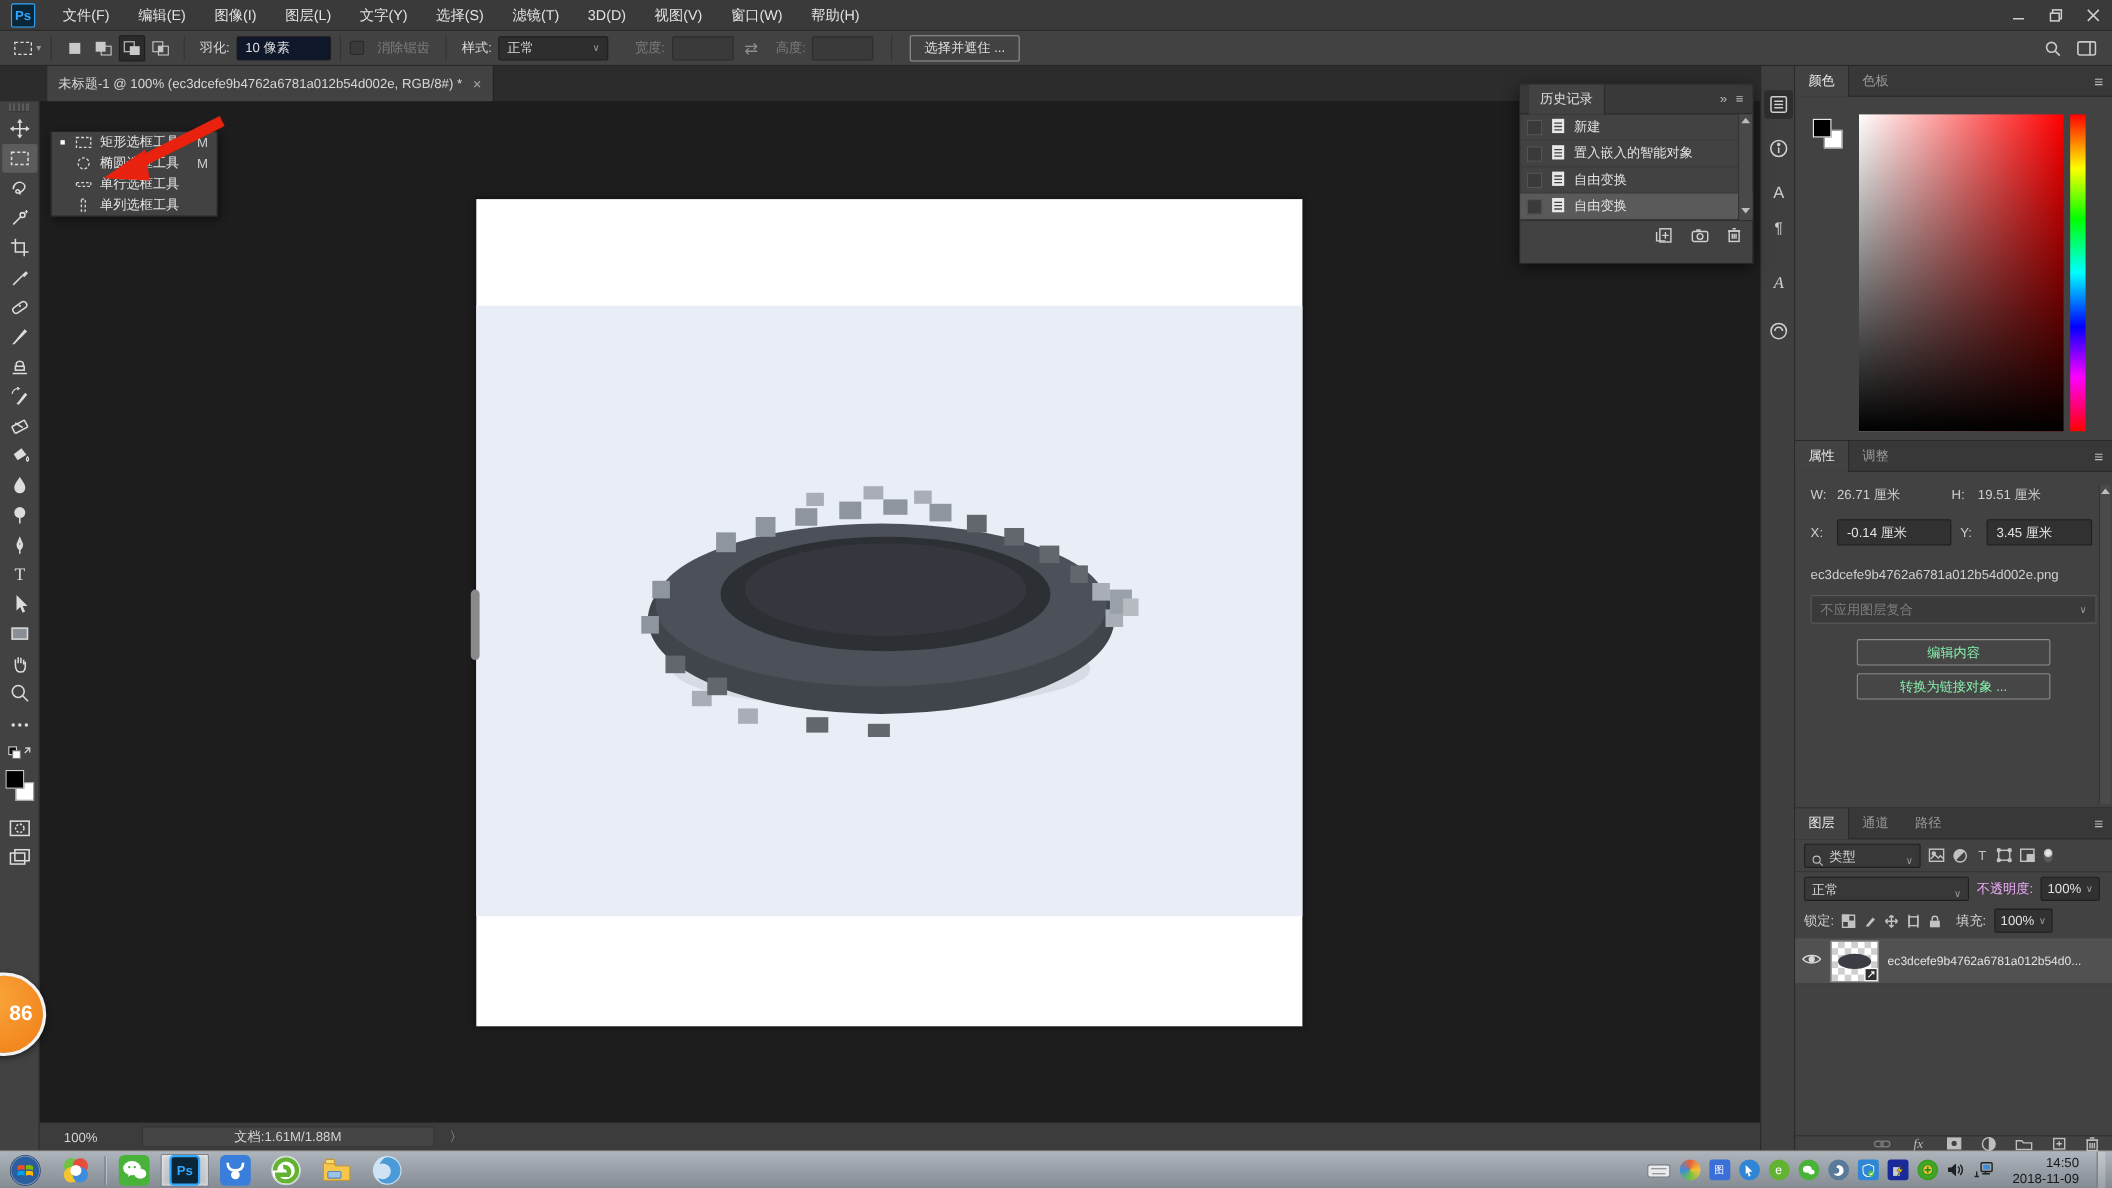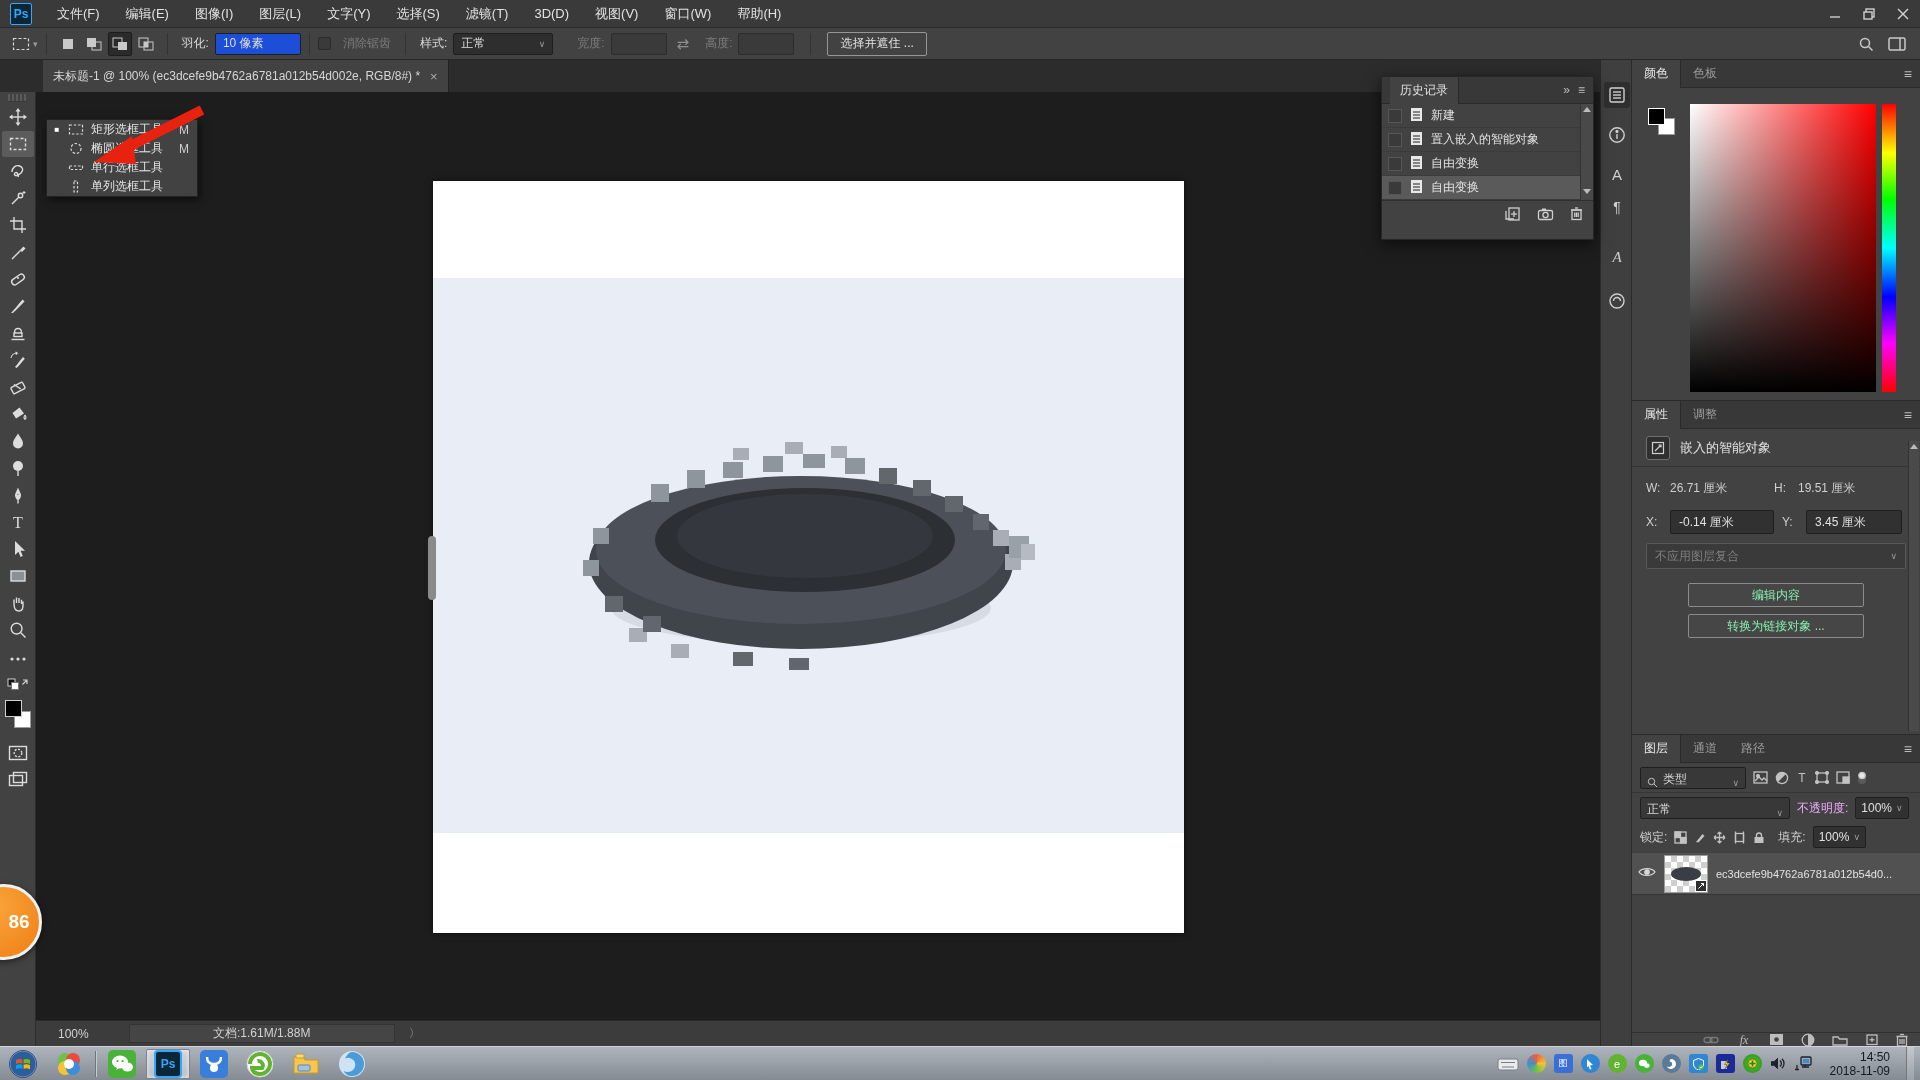--- a/index.html
+++ b/index.html
@@ -18,21 +18,21 @@
 
   
   .optionsbar{left:0;top:28px;width:1920px;height:32px;background:#424242;border-bottom:1px solid #272727;display:flex;align-items:center;z-index:29}
   .opt-sep{width:1px;height:22px;background:#333;margin:0 8px}
   .tool-preview{display:flex;align-items:center;gap:3px;margin-left:12px}
   .caret{color:#9a9a9a;font-size:9px}
   .bool-btn{width:24px;height:24px;margin:0 1px;display:flex;align-items:center;justify-content:center;border-radius:2px}
   .bool-btn.pressed{background:#2b2b2b;border:1px solid #1d1d1d}
   .opt-label{color:#d8d8d8;font-size:12px;margin:0 6px}
   .opt-label.dim{color:#7c7c7c}
-  .opt-field{height:22px;background:#1d4ed8;border:1px solid #1e1e1e;border-radius:2px;color:#ddd;display:flex;align-items:center;padding:0 7px}
+  .opt-field{height:22px;background:#0f172a;border:1px solid #1e1e1e;border-radius:2px;color:#ddd;display:flex;align-items:center;padding:0 7px}
   .opt-field.disabled{background:#3a3a3a;border-color:#2c2c2c}
   .opt-select{height:22px;width:100px;background:#2e2e2e;border:1px solid #1e1e1e;border-radius:2px;display:flex;align-items:center;justify-content:space-between;padding:0 7px}
   .checkbox{width:13px;height:13px;background:#3a3a3a;border:1px solid #2a2a2a;border-radius:2px;margin-right:6px}
   .opt-btn{height:24px;padding:11px 12px;border:1px solid #969696;border-radius:2px;color:#e0e0e0;display:flex;align-items:center;background:#424242}
   .swap-glyph{color:#8f8f8f;font-size:15px;margin:0 10px}
   .opt-right{margin-left:auto;display:flex;align-items:center;gap:14px;margin-right:14px}
   .opt-right svg{stroke:#c9c9c9;fill:none;stroke-width:1.5}
 
   
   .tabbar{left:0;top:60px;width:1600px;height:32px;background:#2c2c2c;z-index:5}
@@ -633,44 +633,38 @@
       <div class="color-grad"></div>
       <div class="hue-bar"></div>
     </div>
 
     <div class="abs" style="left:0;top:340px;width:288px;height:334px;border-top:1px solid #2a2a2a">
       <div class="panel-head">
         <div class="panel-tab active">属性</div>
         <div class="panel-tab">调整</div>
         <div class="panel-menu">≡</div>
       </div>
-      <div class="prop-row" style="height:38px;gap:10px;border-bottom:1px solid #353535">
-        <div class="so-badge">
-            <svg width="14" height="14">
-              <rect x="1.5" y="1.5" width="11" height="11" stroke="#cfcfcf" fill="none" stroke-width="1.2"></rect>
-              <path d="M4 10 L10 4 M7.5 4 H10 V6.5" stroke="#cfcfcf" fill="none" stroke-width="1.2"></path>
-            </svg>
-          </div>
-        <span style="color:#e0e0e0;font-size:13px">嵌入的智能对象</span>
-      </div>
       <div class="prop-row" style="height:34px;margin-top:4px">
         <span style="width:24px">W:</span>
         <span style="width:104px">26.71 厘米</span>
         <span style="width:24px">H:</span>
         <span>19.51 厘米</span>
       </div>
       <div class="prop-row" style="height:34px">
         <span style="width:24px">X:</span>
         <div class="prop-field" style="width:104px;margin-right:8px">
             <span>-0.14 厘米</span>
           </div>
         <span style="width:24px">Y:</span>
         <div class="prop-field" style="width:96px">
             <span>3.45 厘米</span>
           </div>
+      </div>
+      <div class="prop-row" style="height:30px;margin-top:6px">
+        <span style="font-size:12px;color:#cfcfcf">ec3dcefe9b4762a6781a012b54d002e.png</span>
       </div>
       <div class="prop-row" style="height:34px">
         <div class="prop-drop" style="width:260px">
             <span>不应用图层复合</span>
             <span class="caret">∨</span>
           </div>
       </div>
       <div class="prop-row" style="height:32px;justify-content:center;margin-top:6px">
         <div class="prop-btn" style="width:176px">编辑内容</div>
       </div>

